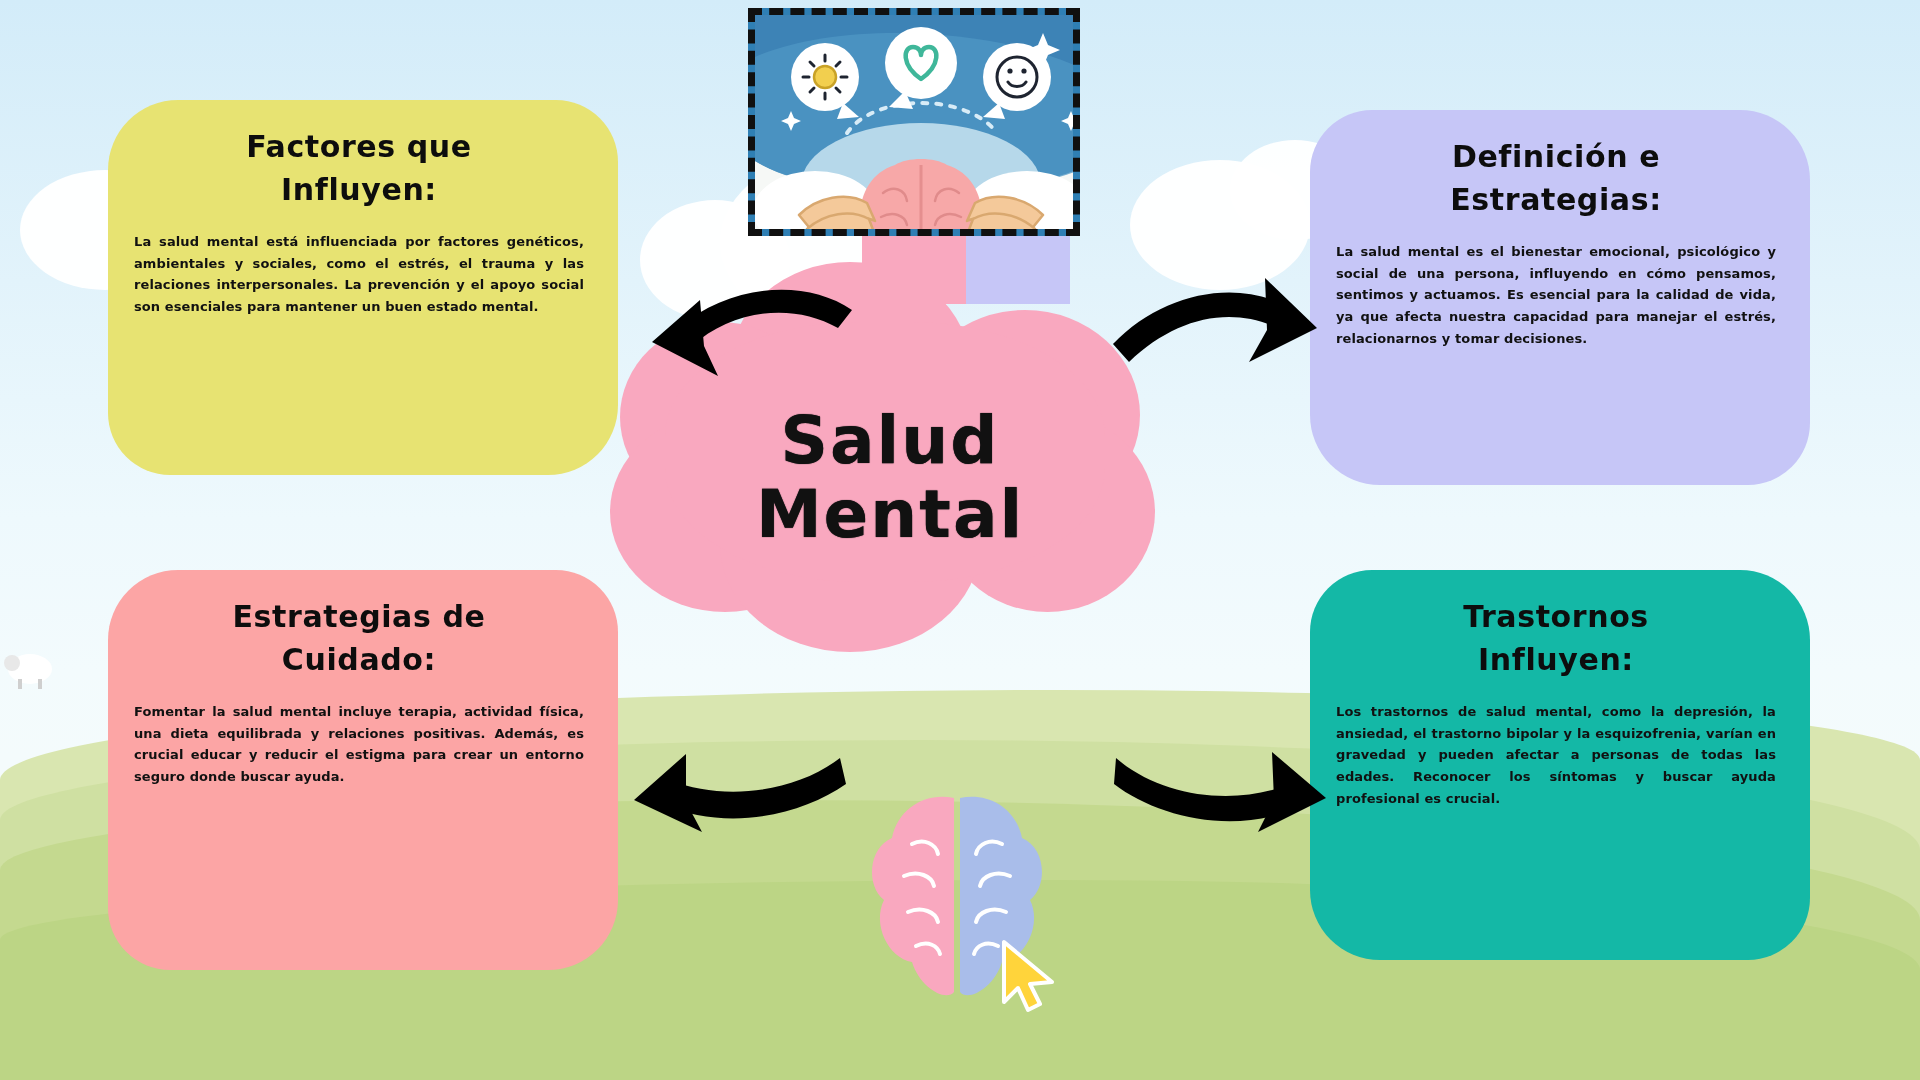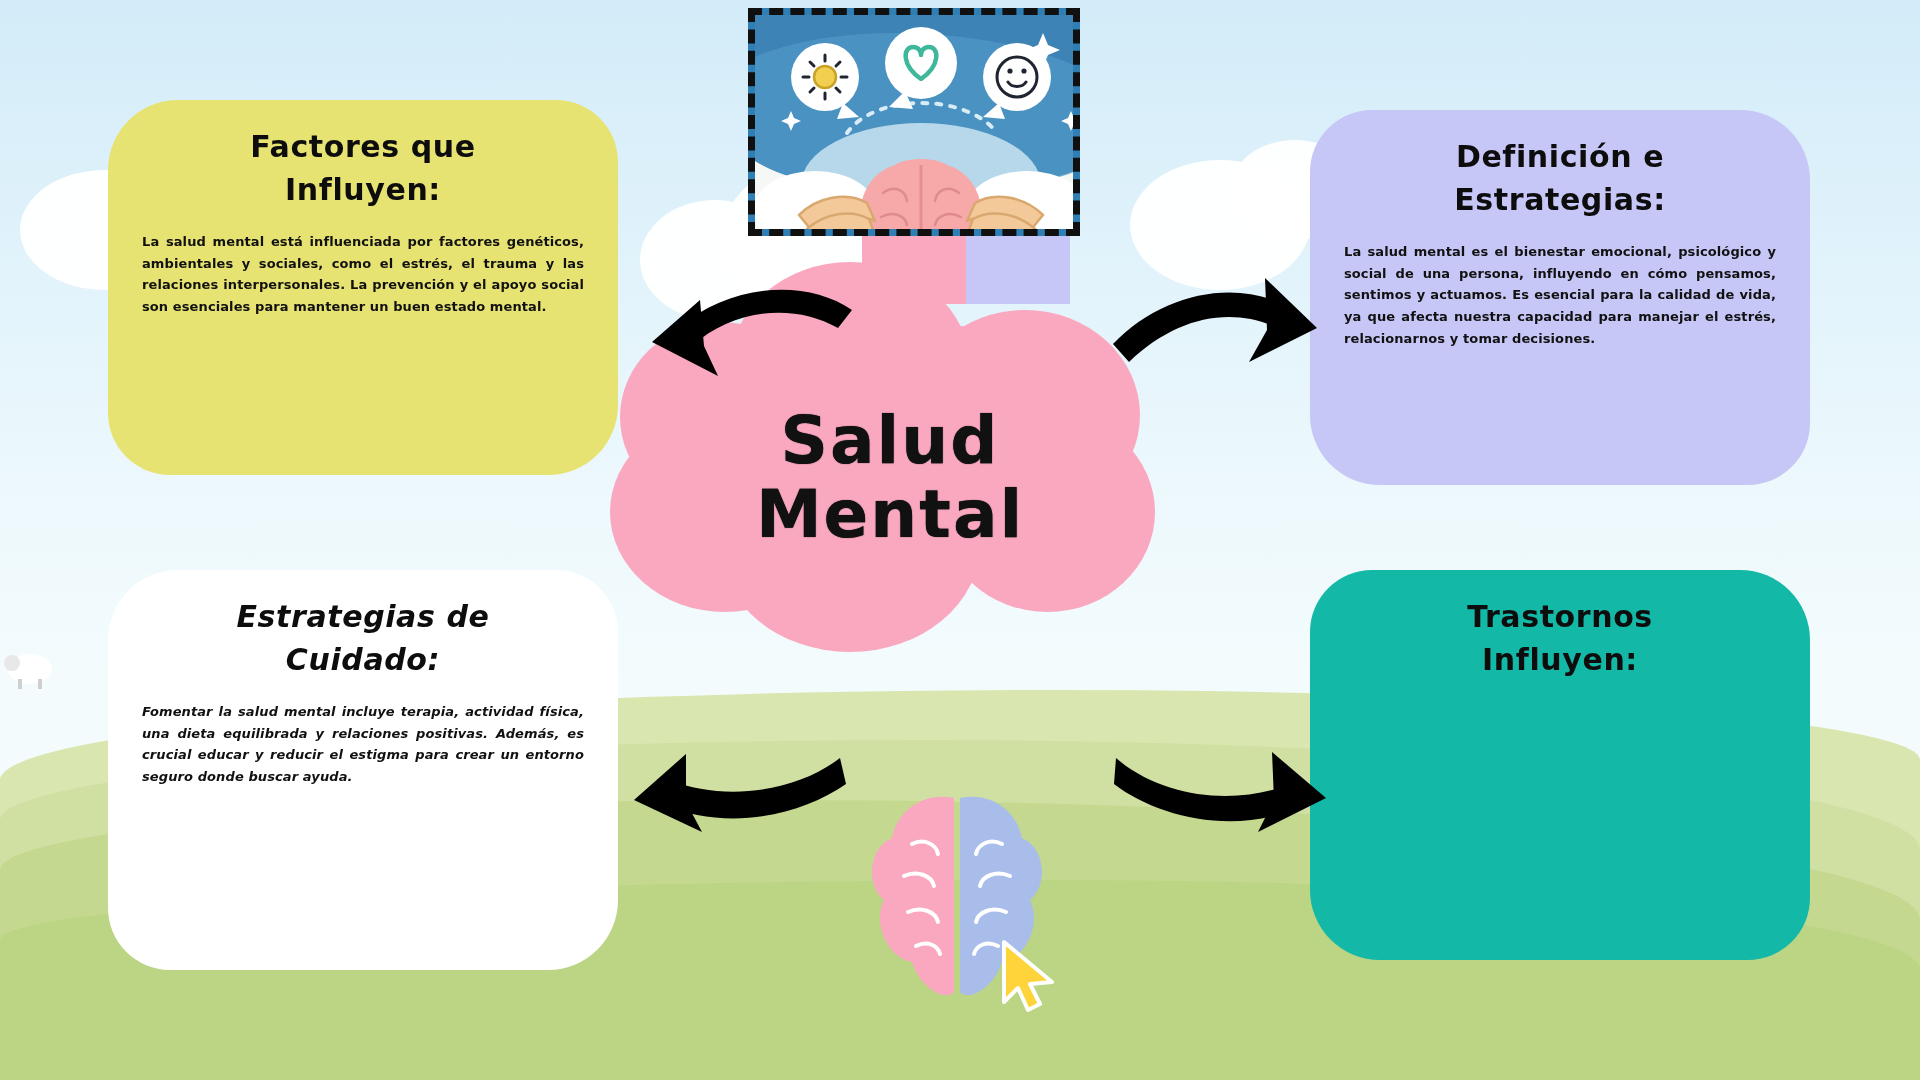--- a/index.html
+++ b/index.html
@@ -28,42 +28,42 @@
   .cloud-title{
     position:absolute;left:610px;top:380px;width:560px;
     text-align:center;color:#111111;
     font-family:"DejaVu Sans", sans-serif;
     font-weight:900;font-size:66px;line-height:1.12;letter-spacing:2px;
     z-index:6;text-shadow:0 0 1px #111;margin-top:24px;
   }
 
   
   .card{
-    position:absolute;border-radius:62px;padding:26px 34px 30px 34px;
+    position:absolute;border-radius:62px;padding:26px 34px 30px 26px;
     box-sizing:border-box;z-index:4;
   }
   .card h2{
     margin:0 0 20px 0;text-align:center;color:#0d0d0d;
     font-family:"DejaVu Sans", sans-serif;
     font-weight:900;font-size:30px;line-height:1.42;letter-spacing:.6px;
   }
   .card p{
     margin:0;color:#111111;text-align:justify;
     font-family:"DejaVu Sans", sans-serif;
     font-weight:bold;font-size:13px;line-height:1.66;letter-spacing:.1px;
     text-justify:inter-word;
   }
   .card p.nojust{text-align:justify;}
 
   #card-factores{left:108px;top:100px;width:510px;height:375px;background:#e7e372;
      border-radius:70px 62px 70px 62px;}
   #card-definicion{left:1310px;top:110px;width:500px;height:375px;background:#c6c6f7;
      border-radius:62px 70px 62px 70px;}
-  #card-estrategias{left:108px;top:570px;width:510px;height:400px;background:#ffffff;
-     border-radius:70px 62px 70px 62px;font-style:italic;}
+  #card-estrategias{left:108px;top:570px;width:510px;height:400px;background:#fca5a5;
+     border-radius:70px 62px 70px 62px;}
   #card-trastornos{left:1310px;top:570px;width:500px;height:390px;background:#14b8a6;
      border-radius:62px 70px 62px 70px;}
 
   
   .arrow{position:absolute;z-index:5;}
 
   
   .pic-top{
     position:absolute;left:748px;top:8px;width:332px;height:228px;z-index:7;
     border:7px dashed #101010;box-sizing:border-box;background:#2f7fb4;overflow:hidden;
@@ -256,15 +256,16 @@
       <span>Cuidado:</span>
     </h2>
     <p class="nojust">Fomentar la salud mental incluye terapia, actividad física, una dieta equilibrada y relaciones positivas. Además, es crucial educar y reducir el estigma para crear un entorno seguro donde buscar ayuda.</p>
   </div>
 
   <div class="card" id="card-trastornos">
     <h2>
       <span>Trastornos</span><br>
       <span>Influyen:</span>
     </h2>
+    <p class="nojust">Los trastornos de salud mental, como la depresión, la ansiedad, el trastorno bipolar y la esquizofrenia, varían en gravedad y pueden afectar a personas de todas las edades. Reconocer los síntomas y buscar ayuda profesional es crucial.</p>
   </div>
 
 </div>
 
 </body></html>

